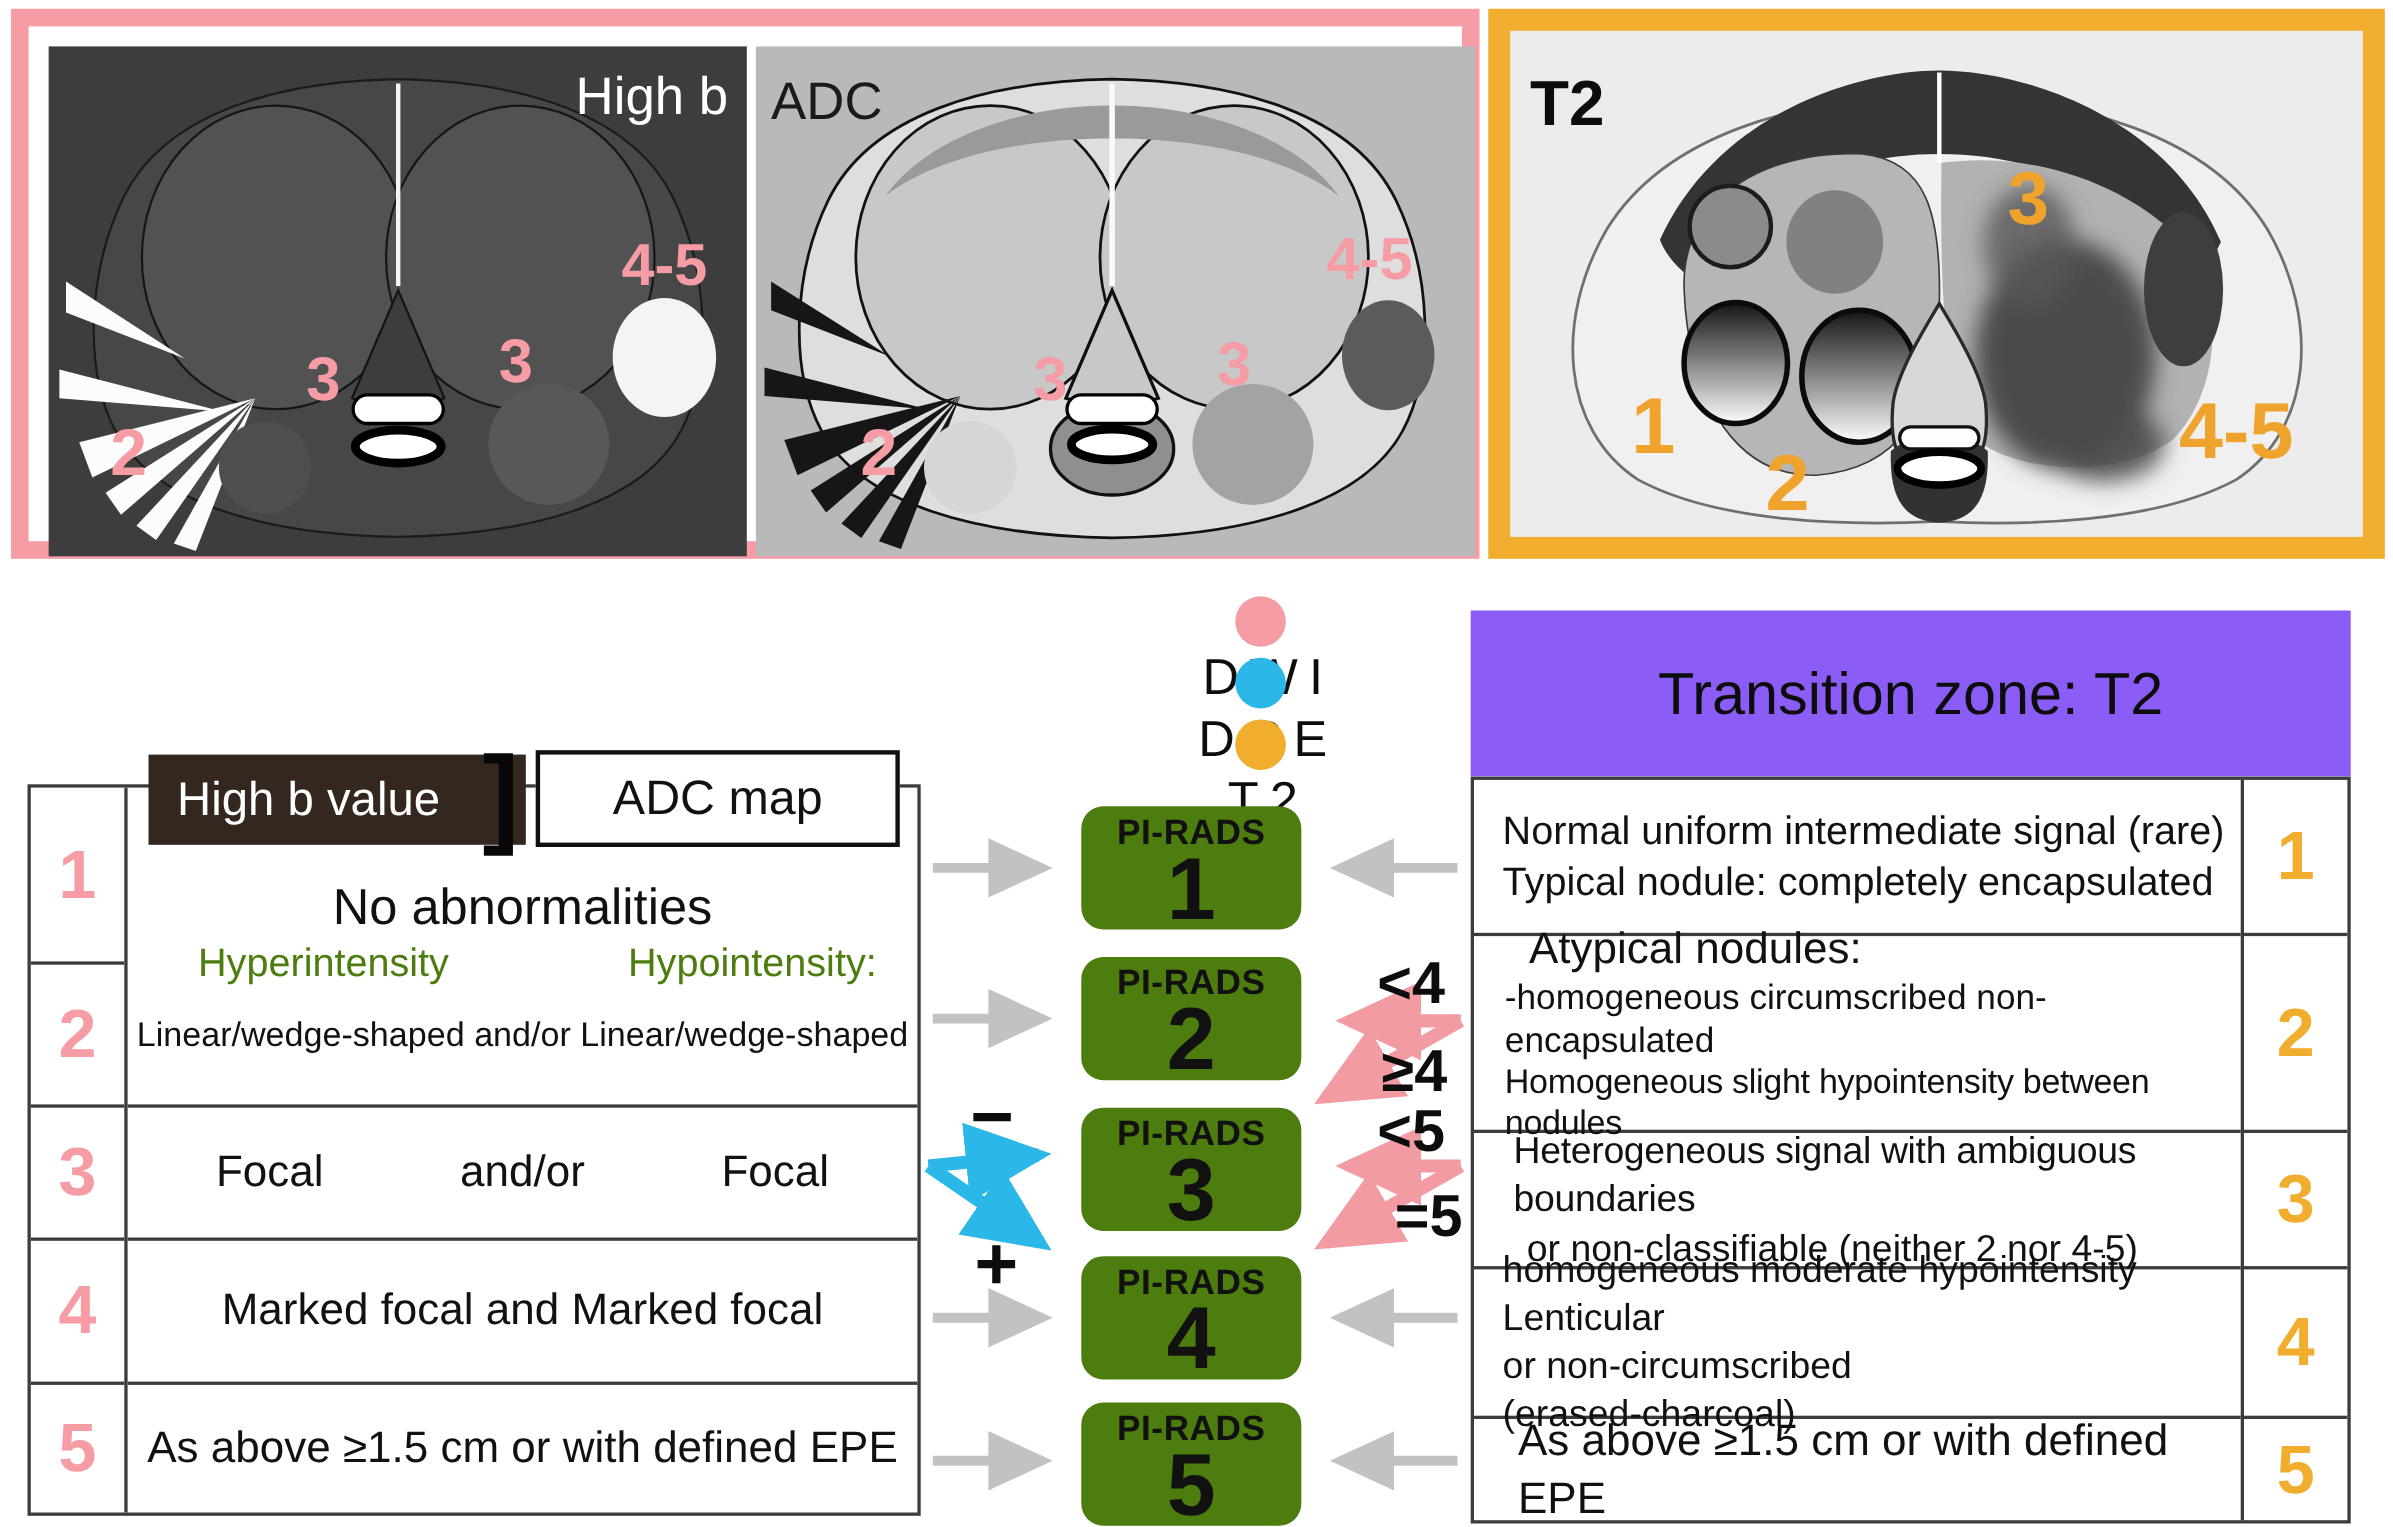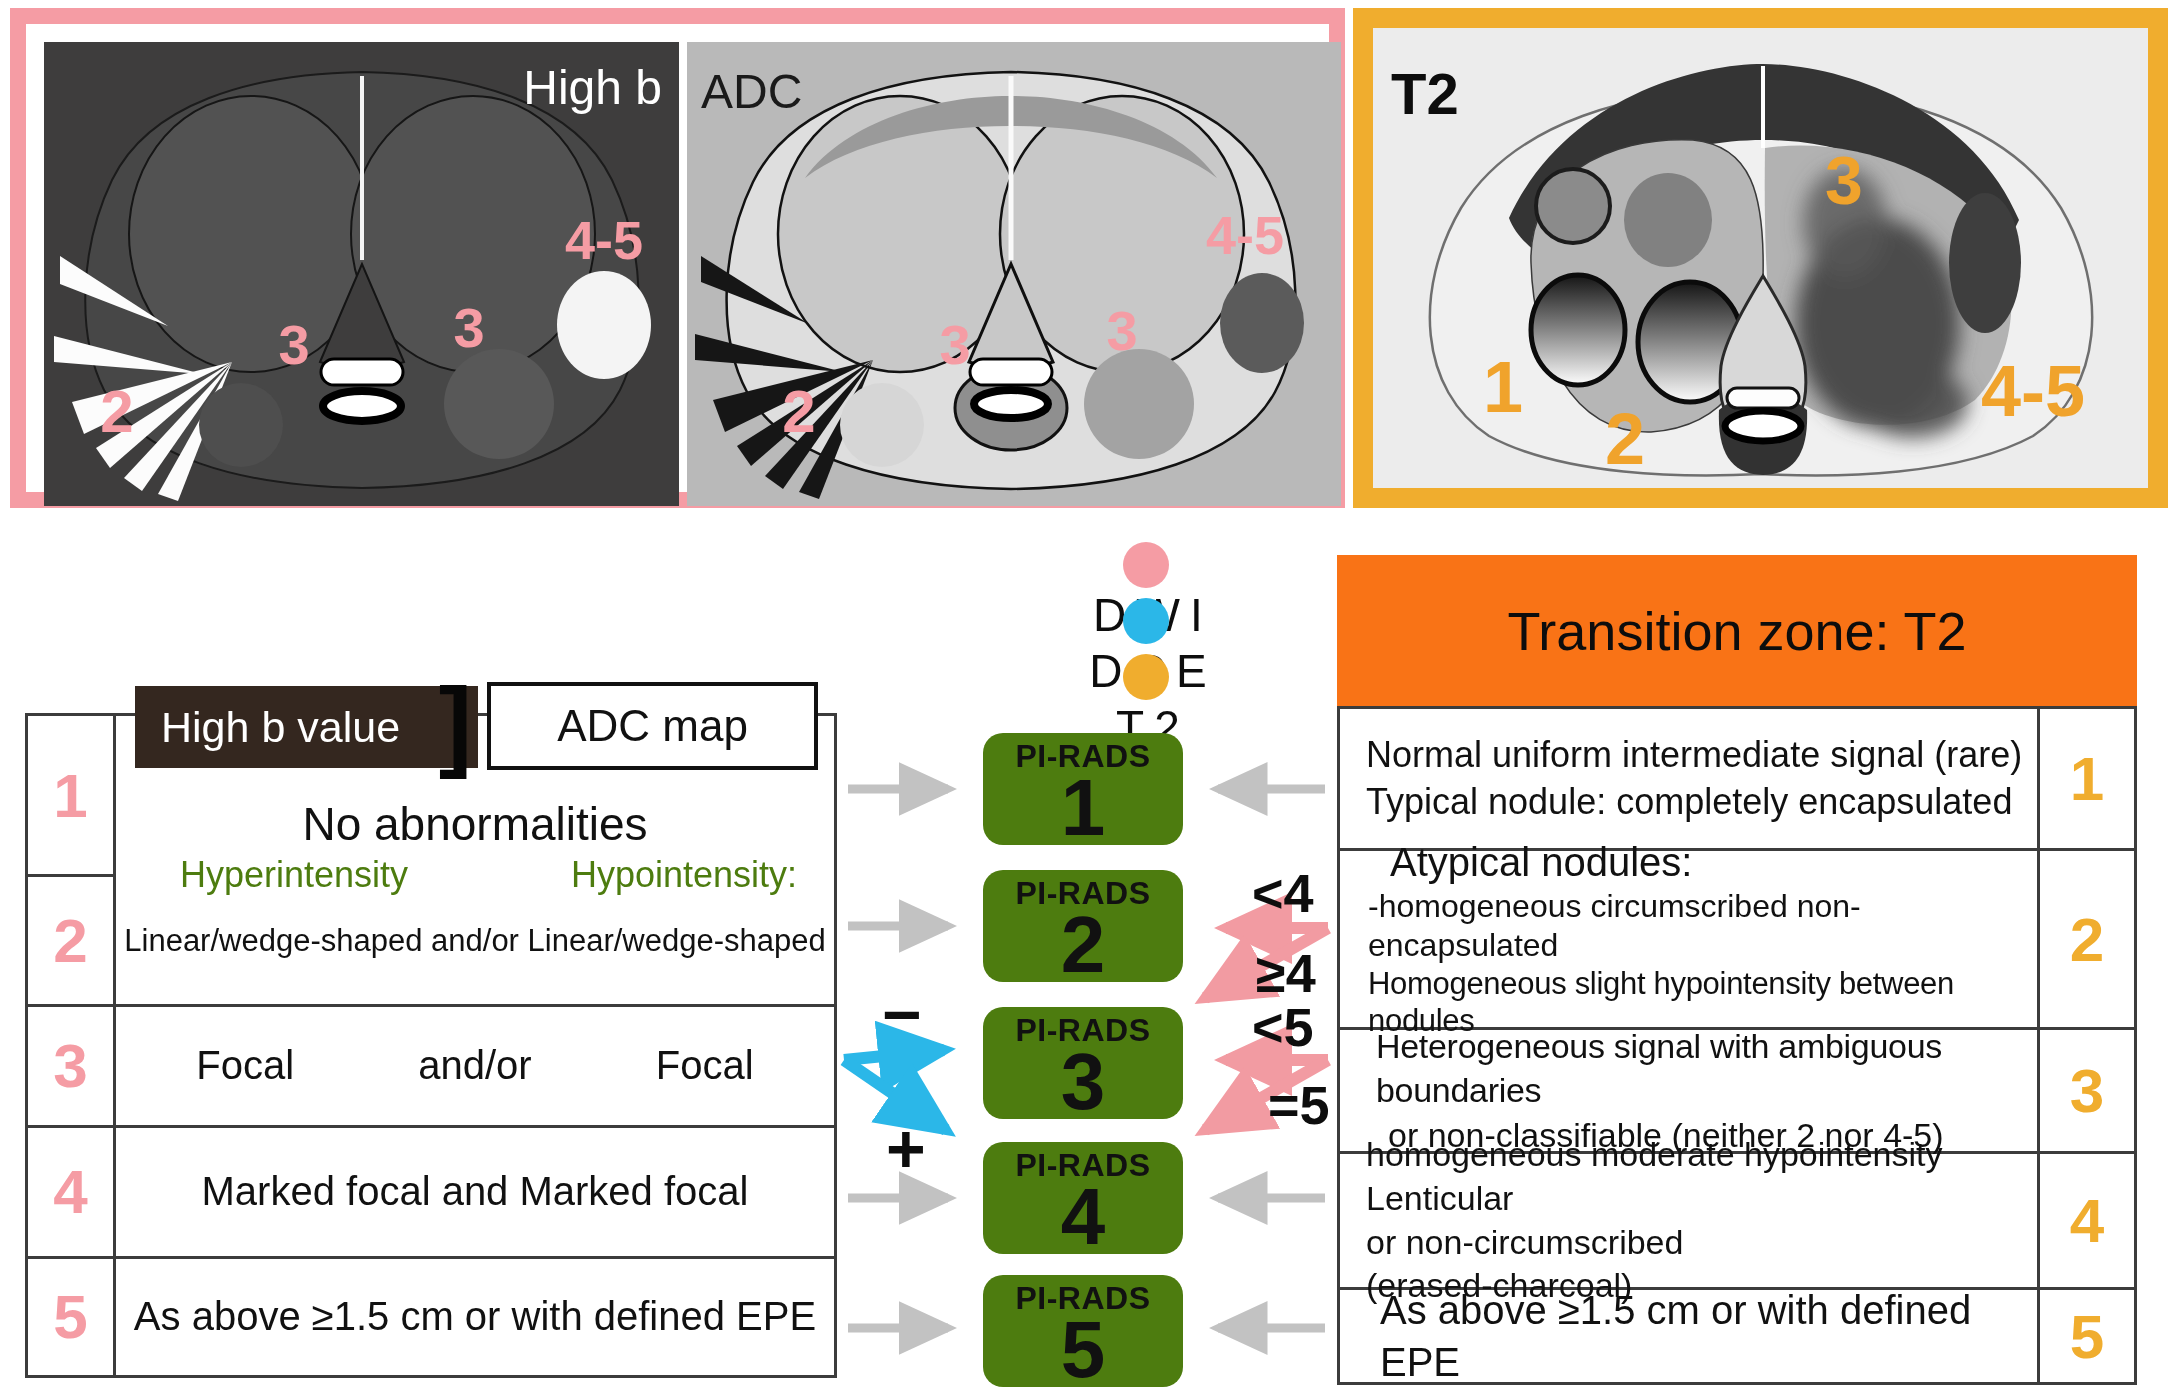--- a/index.html
+++ b/index.html
@@ -21,21 +21,21 @@
   .legend-row{display:flex;align-items:center;height:56px;flex-direction:column;}
   .legend-dot{width:46px;height:46px;border-radius:50%;margin-right:14px;flex:0 0 auto;}
   .dot-dwi{background:#F59CA4;}
   .dot-dce{background:#2BB7E8;}
   .dot-t2{background:#F0AD2E;}
   .legend-label{font-size:46px;letter-spacing:0.22em;color:#0d0d0d;}
 
   
   .banner{position:absolute;display:flex;align-items:center;justify-content:center;box-sizing:border-box;}
   .banner-left{left:25px;top:555px;width:812px;height:158px;background:#F59CA4;font-size:48px;color:#0d0d0d;}
-  .banner-right{left:1337px;top:555px;width:800px;height:151px;background:#f97316;font-size:54px;color:#0d0d0d;}
+  .banner-right{left:1337px;top:555px;width:800px;height:151px;background:#8b5cf6;font-size:54px;color:#0d0d0d;}
 
   .tbl{position:absolute;box-sizing:border-box;border:3px solid #3c3c3c;background:#fff;display:flex;}
   .tbl-left{left:25px;top:713px;width:812px;height:665px;}
   .tbl-right{left:1337px;top:706px;width:800px;height:679px;}
   .numcol{box-sizing:border-box;display:flex;flex-direction:column;flex:0 0 auto;}
   .numcol-left{width:88px;border-right:3px solid #3c3c3c;}
   .numcol-right{width:97px;border-left:3px solid #3c3c3c;}
   .contentcol{flex:1 1 auto;display:flex;flex-direction:column;min-width:0;}
   .cell{box-sizing:border-box;}
   .numcell{display:flex;align-items:center;justify-content:center;

